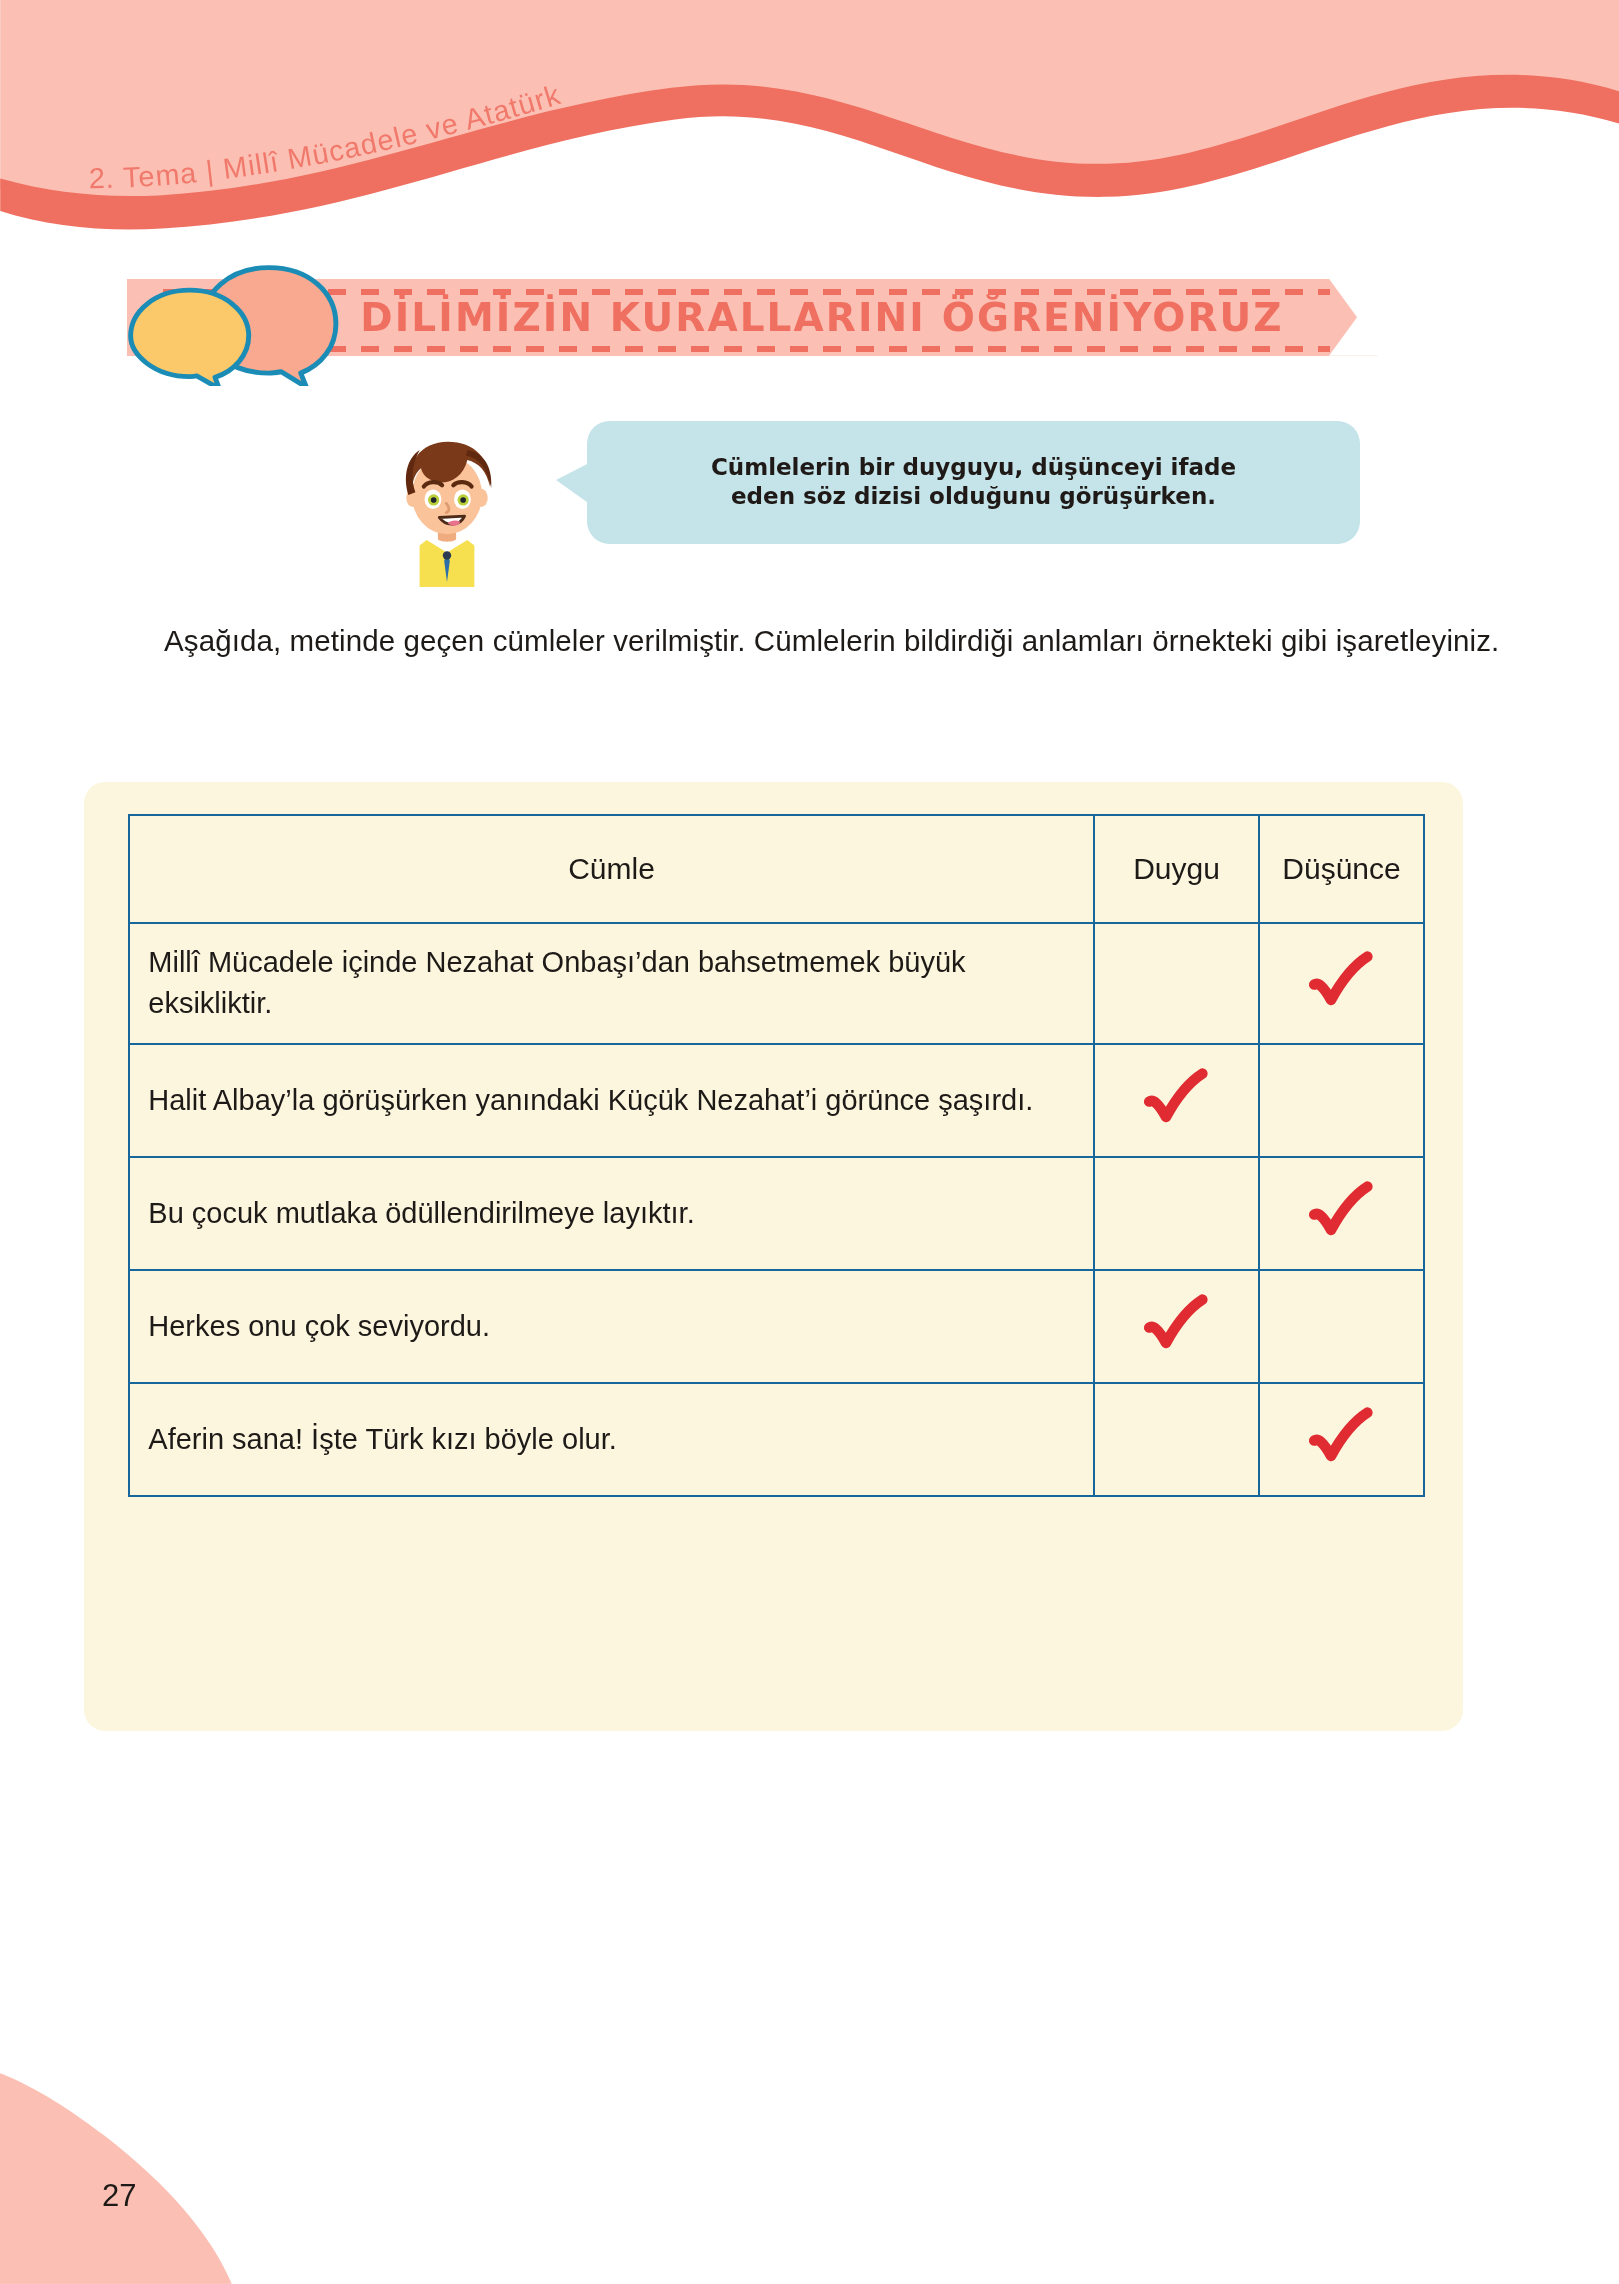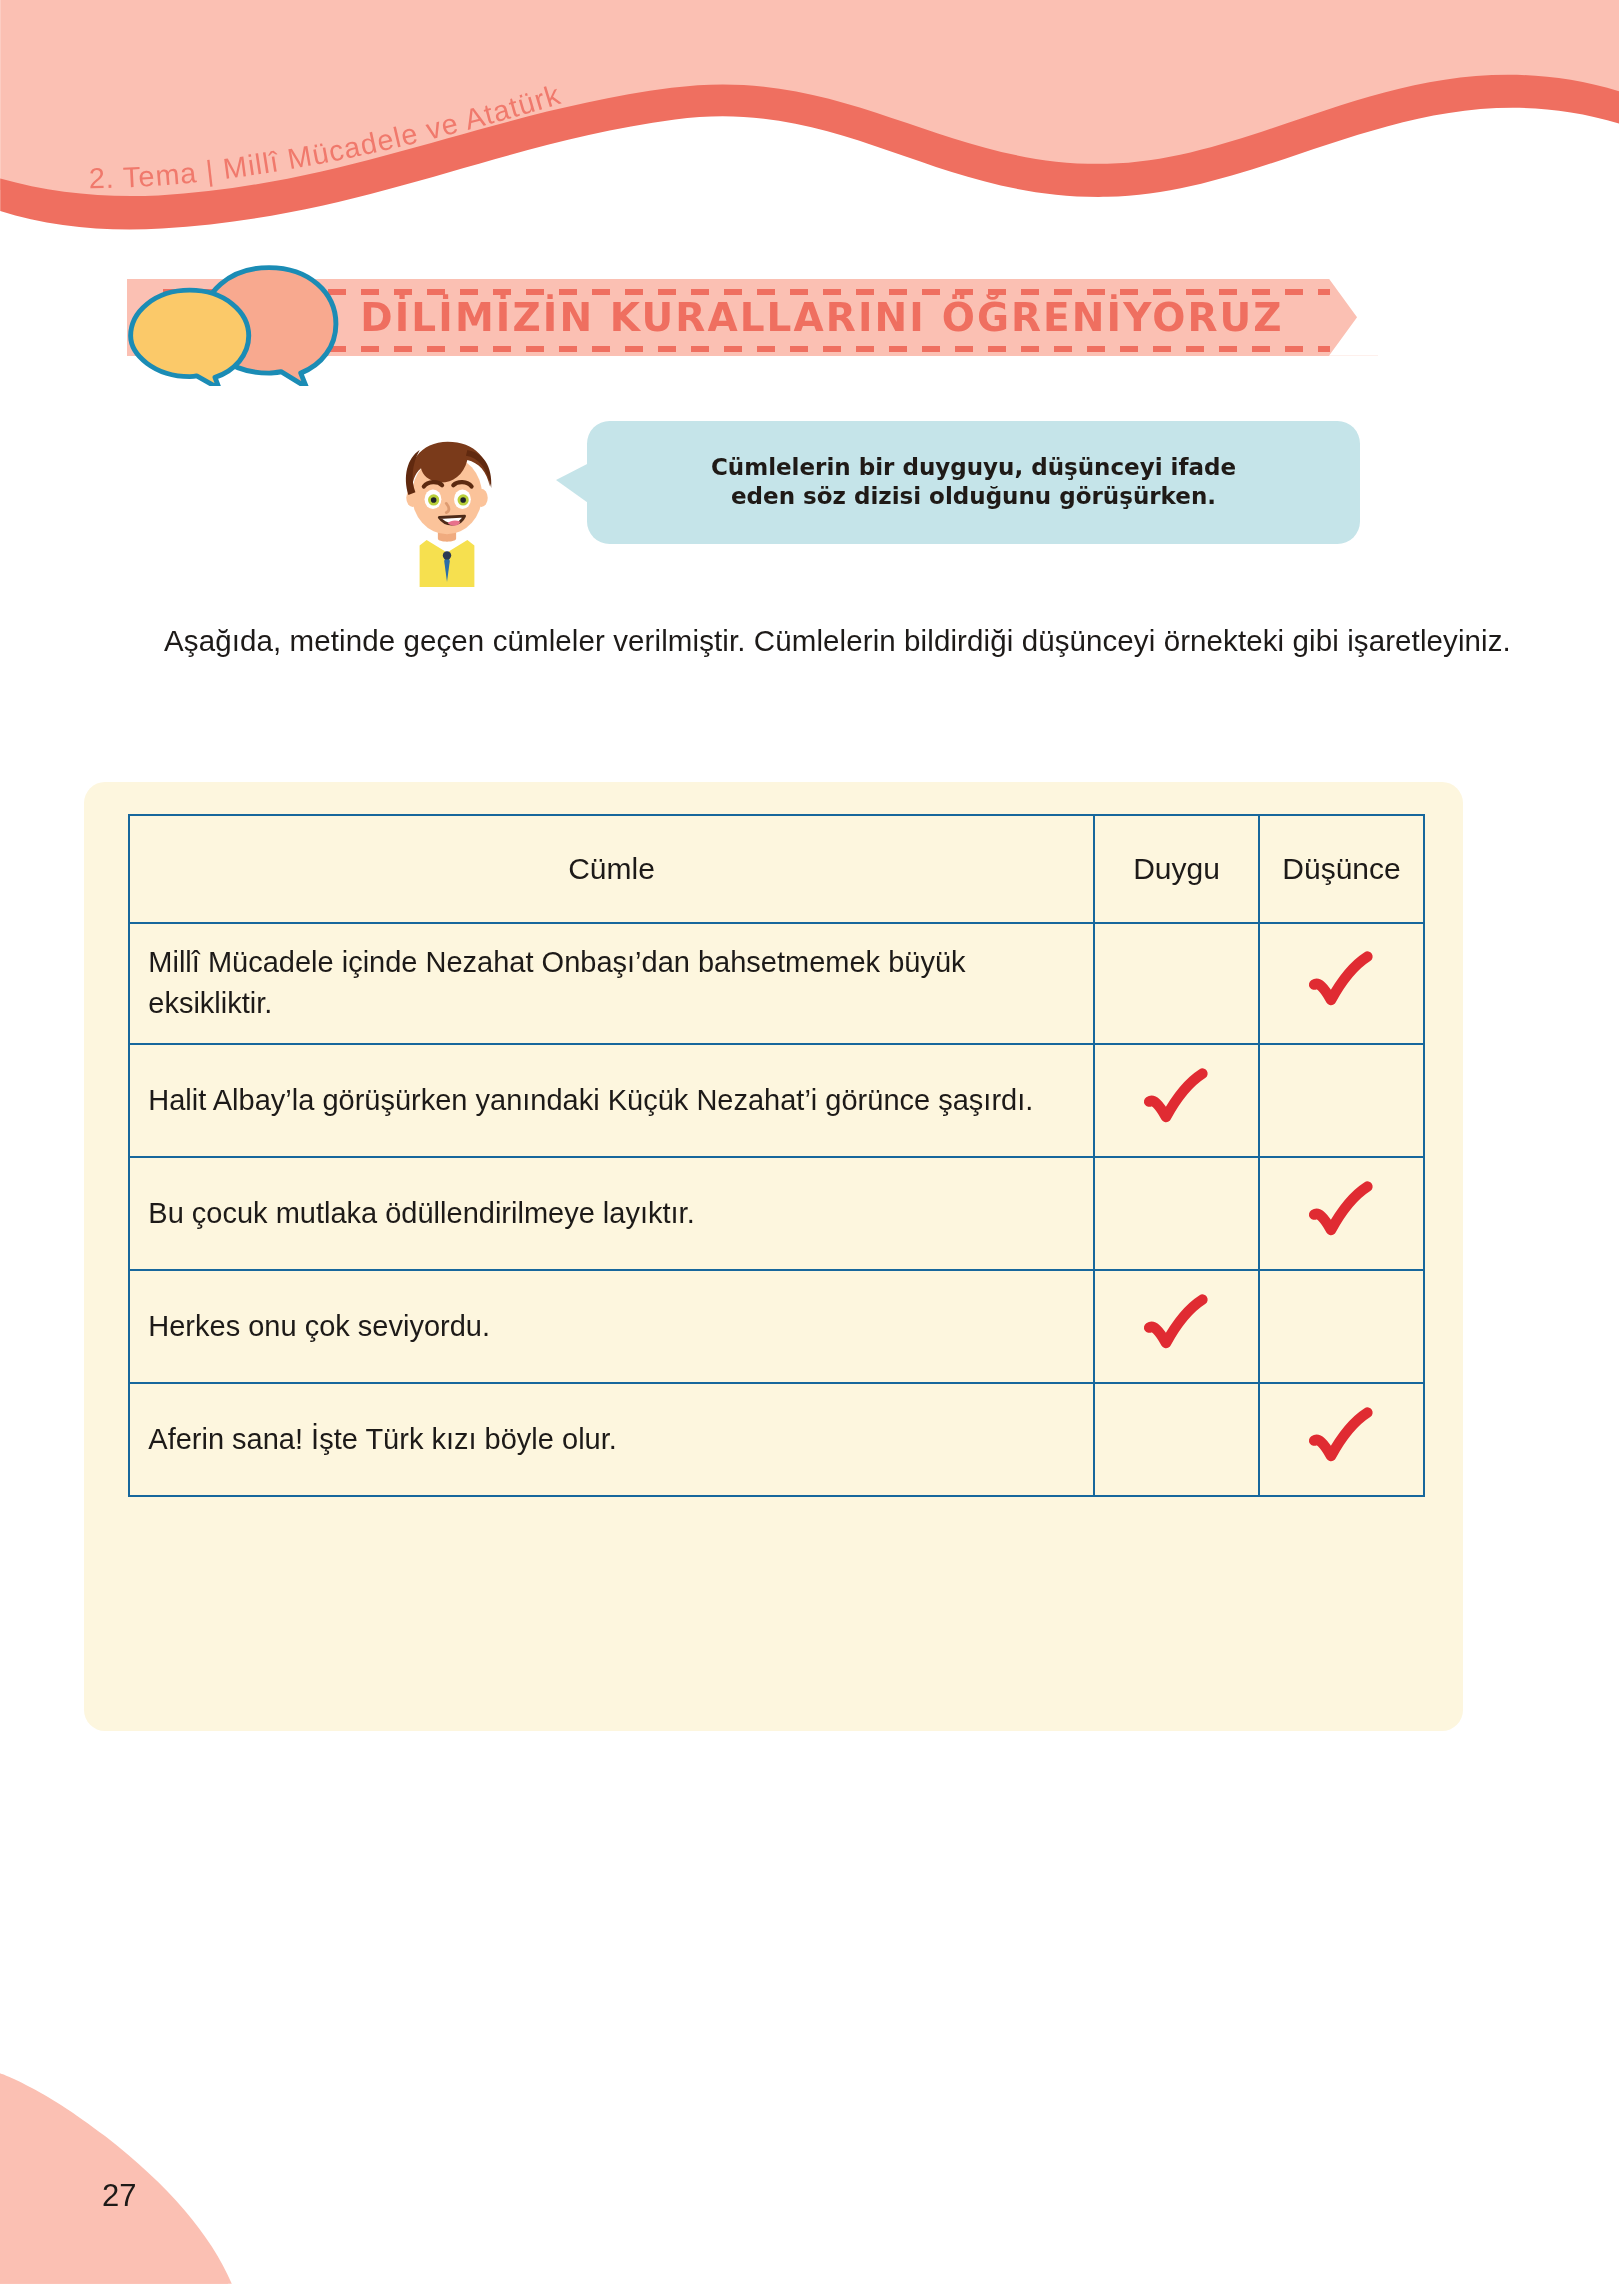--- a/index.html
+++ b/index.html
@@ -278,21 +278,21 @@
   <div class="speech">
     <div class="speech-body"></div>
     <div class="speech-tail"></div>
     <div class="speech-text">
       <span>Cümlelerin bir duyguyu, düşünceyi ifade</span>
       <span>eden söz dizisi olduğunu görüşürken.</span>
     </div>
   </div>
 </div>
 
-<p class="instruction">Aşağıda, metinde geçen cümleler verilmiştir. Cümlelerin bildirdiği düşünceyi örnekteki gibi işaretleyiniz.</p>
+<p class="instruction">Aşağıda, metinde geçen cümleler verilmiştir. Cümlelerin bildirdiği anlamları örnekteki gibi işaretleyiniz.</p>
 
 <div class="table-card"></div>
 
 <table class="tbl">
   <colgroup>
     <col class="col-sentence">
       <col class="col-duygu">
       <col class="col-dusunce">
   </colgroup>
   <thead>

